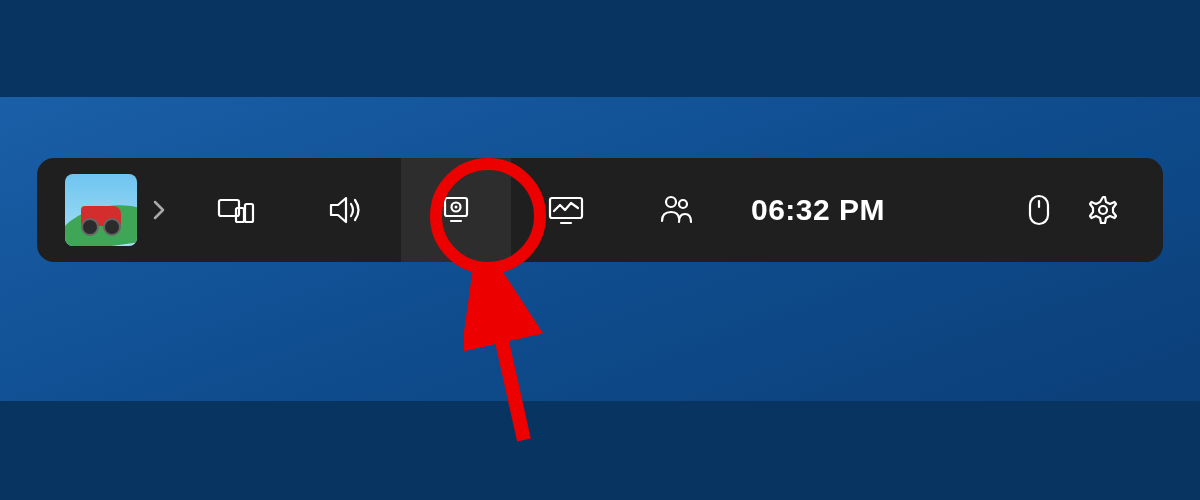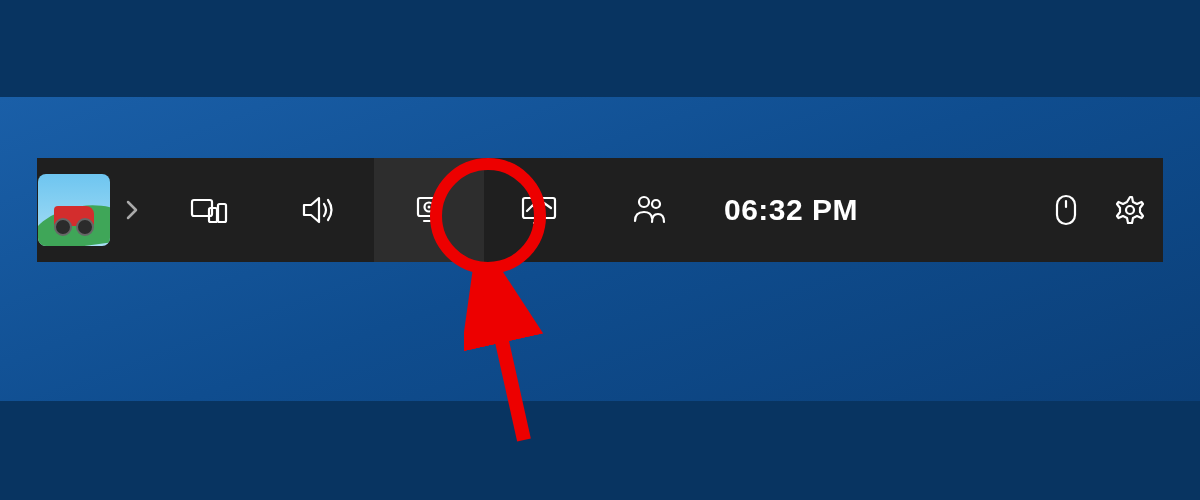--- a/index.html
+++ b/index.html
@@ -23,24 +23,24 @@
       height: 304px;
       background: linear-gradient(160deg, #1a5fa8 0%, #0f4d8f 50%, #0b3f78 100%);
     }
     .game-bar {
       position: absolute;
       top: 158px;
       left: 37px;
       right: 37px;
       height: 104px;
       background: #1f1f1f;
-      border-radius: 0;
-      display: flex;
-      align-items: center;
-      padding: 0 1px;
+      border-radius: 17px;
+      display: flex;
+      align-items: center;
+      padding: 0 28px;
     }
     .app-tile {
       width: 72px;
       height: 72px;
       border-radius: 8px;
       position: relative;
       overflow: hidden;
       flex-shrink: 0;
     }
     .sky {

